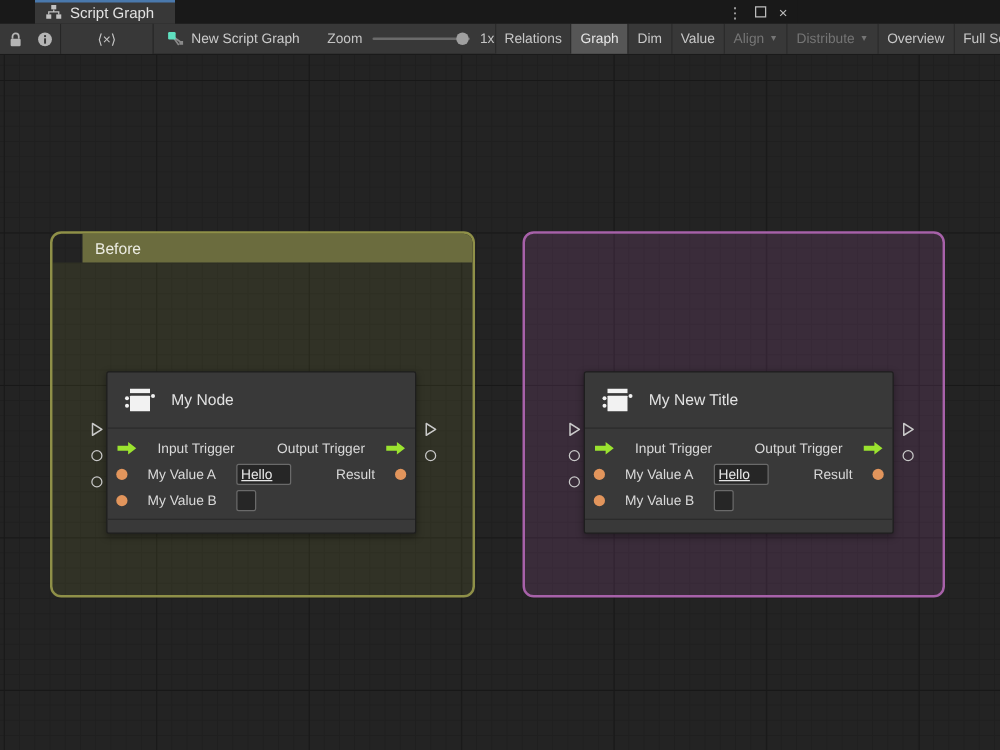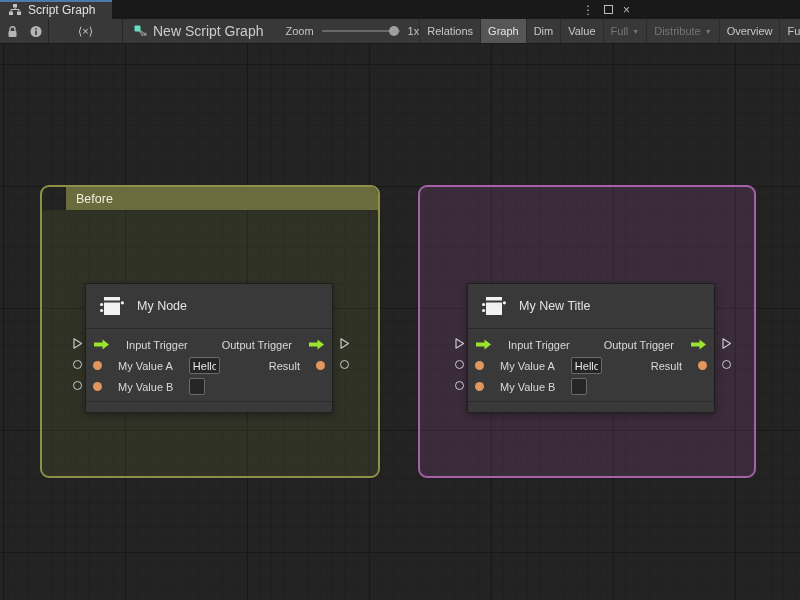--- a/index.html
+++ b/index.html
@@ -1,34 +1,34 @@
 <!DOCTYPE html>
 <html><head>
 <meta charset="utf-8">
 <style>
   * { margin:0; padding:0; box-sizing:border-box; }
   html,body { width:800px; height:600px; }
   body { font-family:"Liberation Sans", sans-serif; background:#191919; overflow:hidden; }
   .screen { position:relative; width:800px; height:600px; overflow:hidden; }
 
   
-  .tabbar { position:absolute; left:0; top:0; width:638px; height:19px; background:#191919; display:flex; align-items:stretch; }
+  .tabbar { position:absolute; left:0; top:0; width:638px; height:19px; background:#191919; display:flex; align-items:stretch;padding-left:28px; }
   .tab { position:relative; display:flex; align-items:center; gap:6px; width:112px; background:#383838; padding:0 10px 0 8px; }
   .tab-accent { position:absolute; left:0; top:0; width:100%; height:2px; background:#4a79ad; }
   .tab-title { color:#e2e2e2; font-size:12px; white-space:nowrap; }
   .win-controls { margin-left:auto; display:flex; align-items:center; gap:10px; padding-right:8px; color:#bdbdbd; }
   .win-controls .glyph { font-size:12px; line-height:1; cursor:default; }
   .maxbox { width:9px; height:9px; border:1.5px solid #bdbdbd; }
 
   
   .toolbar { position:absolute; left:0; top:19px; width:800px; height:25px; background:#383838; border-bottom:1px solid #1a1a1a; display:flex; align-items:center; overflow:hidden; }
   .tbtn { height:25px; display:flex; align-items:center; justify-content:center; color:#c8c8c8; font-size:11px; background:#383838; border:none; padding:0 8px; white-space:nowrap; }
   .tbtn.icon-btn { padding:0 6px; min-width:24px; }
   .sep { width:1px; height:25px; background:#262626; flex:none; }
-  .graphname { display:flex; align-items:center; gap:6px; color:#cccccc; font-size:14px; padding:0 8px 0 10px; white-space:nowrap; }
+  .graphname { display:flex; align-items:center; gap:6px; color:#cccccc; font-size:11px; padding:0 8px 0 10px; white-space:nowrap; }
   .zoomctl { display:flex; align-items:center; gap:8px; margin-left:14px; color:#c4c4c4; font-size:11px; }
   .zoom-track { position:relative; width:78px; height:2px; background:#6a6a6a; border-radius:1px; }
   .zoom-handle { position:absolute; top:-4px; right:1px; width:10px; height:10px; border-radius:50%; background:#9f9f9f; }
   .right-btns { margin-left:auto; display:flex; height:25px; }
   .right-btns .tbtn { border-left:1px solid #2b2b2b; padding:0 7px; }
   .tbtn.active { background:#565656; color:#e6e6e6; }
   .tbtn.disabled { color:#757575; }
   .dd { font-size:7px; margin-left:4px; }
 
   
@@ -48,32 +48,32 @@
   .group.before { left:40px; top:141px; width:340px; height:293px; border:2px solid #8f9048; }
   .group.after  { left:418px; top:141px; width:338px; height:293px; border:2px solid #a761a9; }
   .group-header { height:23px; flex:none; display:flex; align-items:center; padding-left:10px; font-size:12.5px; color:#ecece2; }
   .group.before .group-header { background:#6b6c3e;margin-left:24px; }
   .group.after  .group-header { background:#8b528c; }
   .group-body { flex:1; }
   .group.before .group-body { background:rgba(150,152,60,0.13); }
   .group.after  .group-body { background:rgba(178,96,182,0.16); }
 
   
-  .node { position:absolute; width:248px; background:#393939; border:1px solid #1e1e1e; border-radius:2px; box-shadow:0 2px 6px rgba(0,0,0,0.35); }
+  .node { position:absolute; width:248px; background:#393939; border:1px solid #1e1e1e; border-radius:2px; box-shadow:0 2px 6px rgba(0,0,0,0.35);margin-top:14px; }
   .node.n0 { left:85px; top:239px; }
   .node.n1 { left:467px; top:239px; }
   .node-header { height:45px; display:flex; align-items:center; gap:12px; padding-left:13px; border-bottom:1px solid #2b2b2b; }
   .node-title { color:#e2e2e2; font-size:12.5px; }
   .node-body { padding:5px 0 4px 0; }
   .nrow { height:21px; display:flex; align-items:center; justify-content:space-between; padding:0 7px; }
   .pl, .pr { display:flex; align-items:center; gap:16px; }
   .plabel { color:#d9d9d9; font-size:11px; white-space:nowrap; }
   .dot { width:9px; height:9px; border-radius:50%; background:#e2955c; flex:none; }
   .field { background:#262626; border:1px solid #6a6a6a; border-radius:2px; color:#e8e8e8; font-size:11px; height:17px; padding:0 3px; font-family:"Liberation Sans", sans-serif; }
-  .field.hello { width:31px; }
+  .field.hello { width:44px;text-decoration:underline; }
   .field.empty { width:16px; }
   .node-footer { height:11px; border-top:1px solid #2b2b2b; }
 
   
   .ext { position:absolute; }
   .ext-circle { width:9px; height:9px; border-radius:50%; border:1px solid #c9c9c9; background:transparent; }
 </style>
 </head>
 <body>
 
@@ -128,21 +128,21 @@
         <div class="zoom-handle"></div>
       </div>
       <span>1x</span>
     </div>
     <div class="right-btns">
       <button class="tbtn">Relations</button>
       <button class="tbtn active">Graph</button>
       <button class="tbtn">Dim</button>
       <button class="tbtn">Value</button>
       <button class="tbtn disabled">
-        <span>Full</span>
+        <span>Align</span>
         <span class="dd">▼</span>
       </button>
       <button class="tbtn disabled">
         <span>Distribute</span>
         <span class="dd">▼</span>
       </button>
       <button class="tbtn">Overview</button>
       <button class="tbtn">Full Scr</button>
     </div>
   </div>

